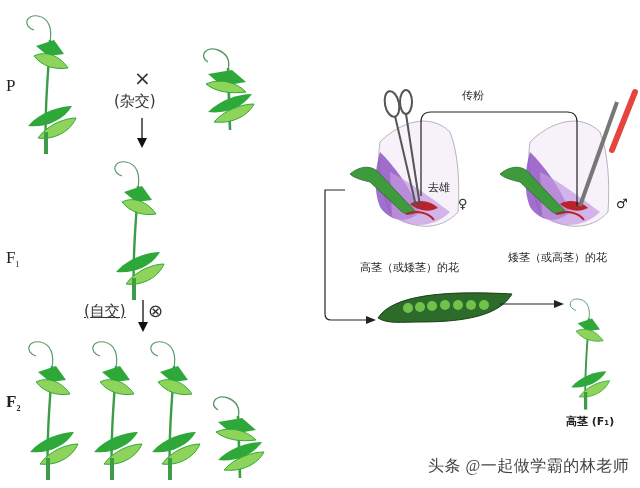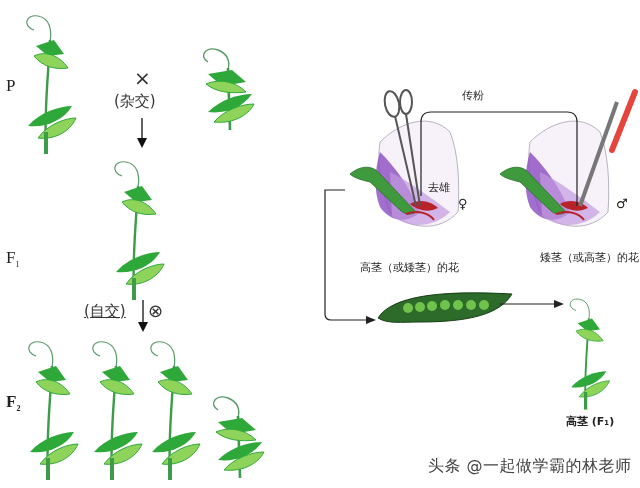--- a/index.html
+++ b/index.html
@@ -103,16 +103,16 @@
 <div class="abs op" style="left:134px;top:66px;font-size:20px;">×</div>
 <div class="abs op" style="left:114px;top:92px;text-align:center;">(杂交)</div>
 <div class="abs op" style="left:84px;top:302px;text-decoration:underline;">(自交)</div>
 <div class="abs op" style="left:148px;top:300px;font-size:18px;">⊗</div>
 
 <div class="abs cap" style="left:462px;top:88px;text-align:center;">传粉</div>
 <div class="abs cap" style="left:428px;top:180px;">去雄</div>
 <div class="abs cap" style="left:458px;top:196px;font-size:13px;">♀</div>
 <div class="abs cap" style="left:616px;top:196px;font-size:13px;">♂</div>
 <div class="abs cap" style="left:360px;top:260px;">高茎（或矮茎）的花</div>
-<div class="abs cap" style="left:540px;top:250px;">矮茎（或高茎）的花</div>
+<div class="abs cap" style="left:508px;top:250px;">矮茎（或高茎）的花</div>
 <div class="abs cap" style="left:566px;top:414px;font-weight:bold;">高茎 (F₁)</div>
 
-<div class="abs wm" style="left:428px;top:456px;">头条 @一起做学霸的林老师</div>
+<div class="abs wm" style="left:428px;top:456px;font-family:Liberation Serif, serif;">头条 @一起做学霸的林老师</div>
 
 </body></html>

